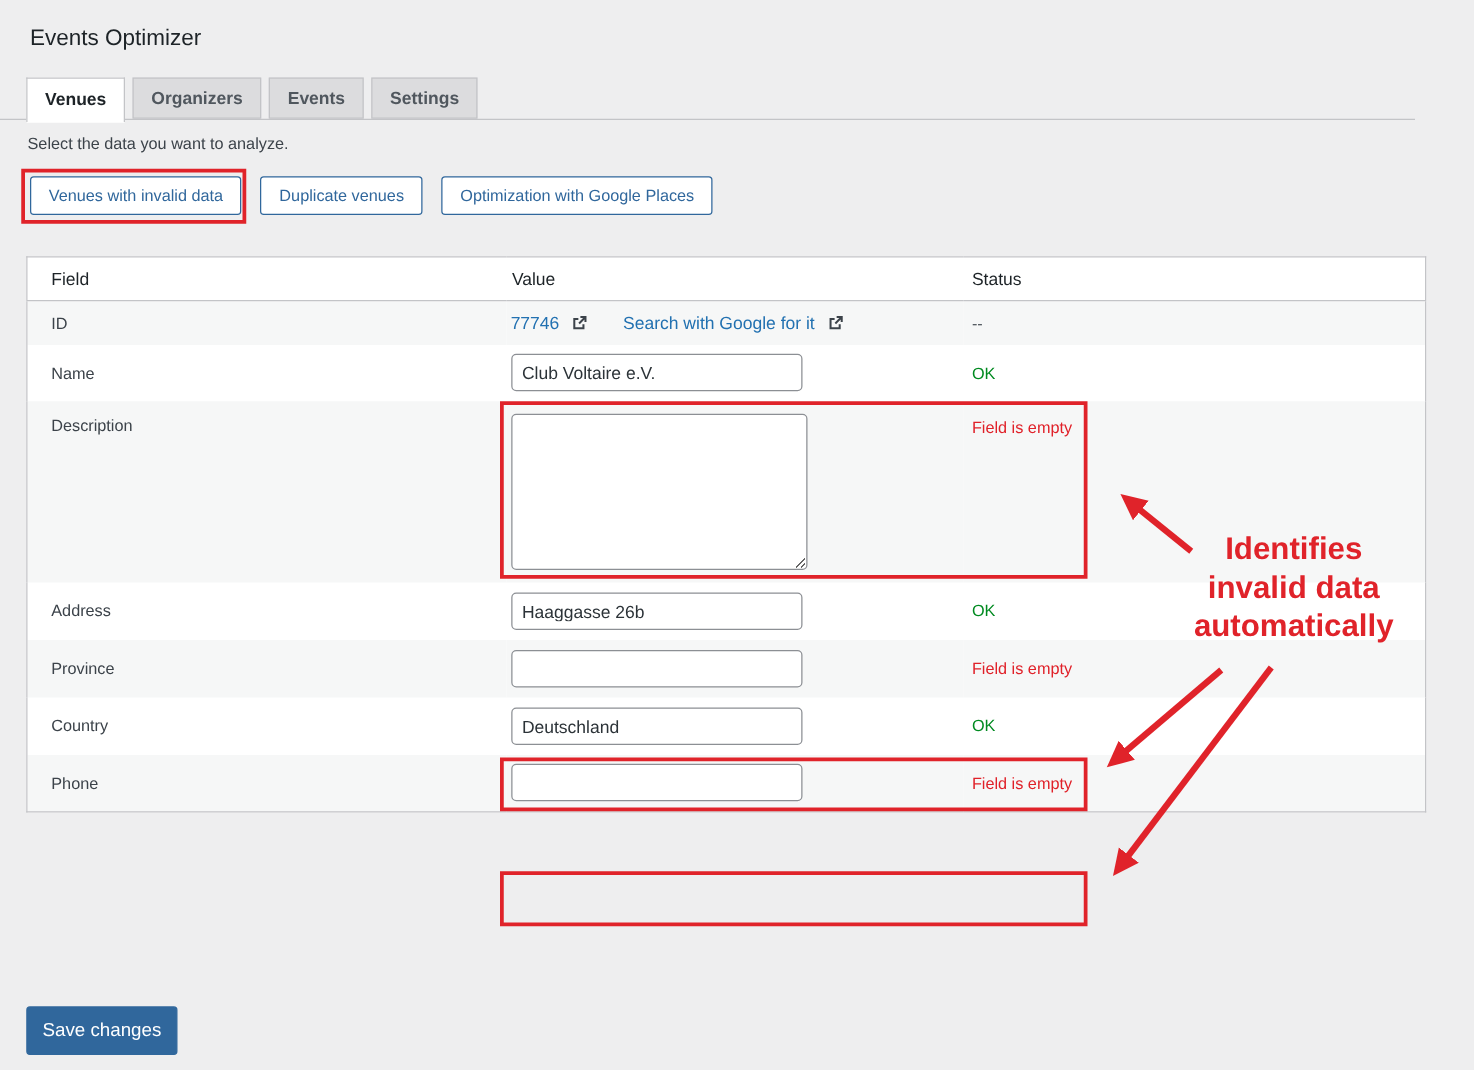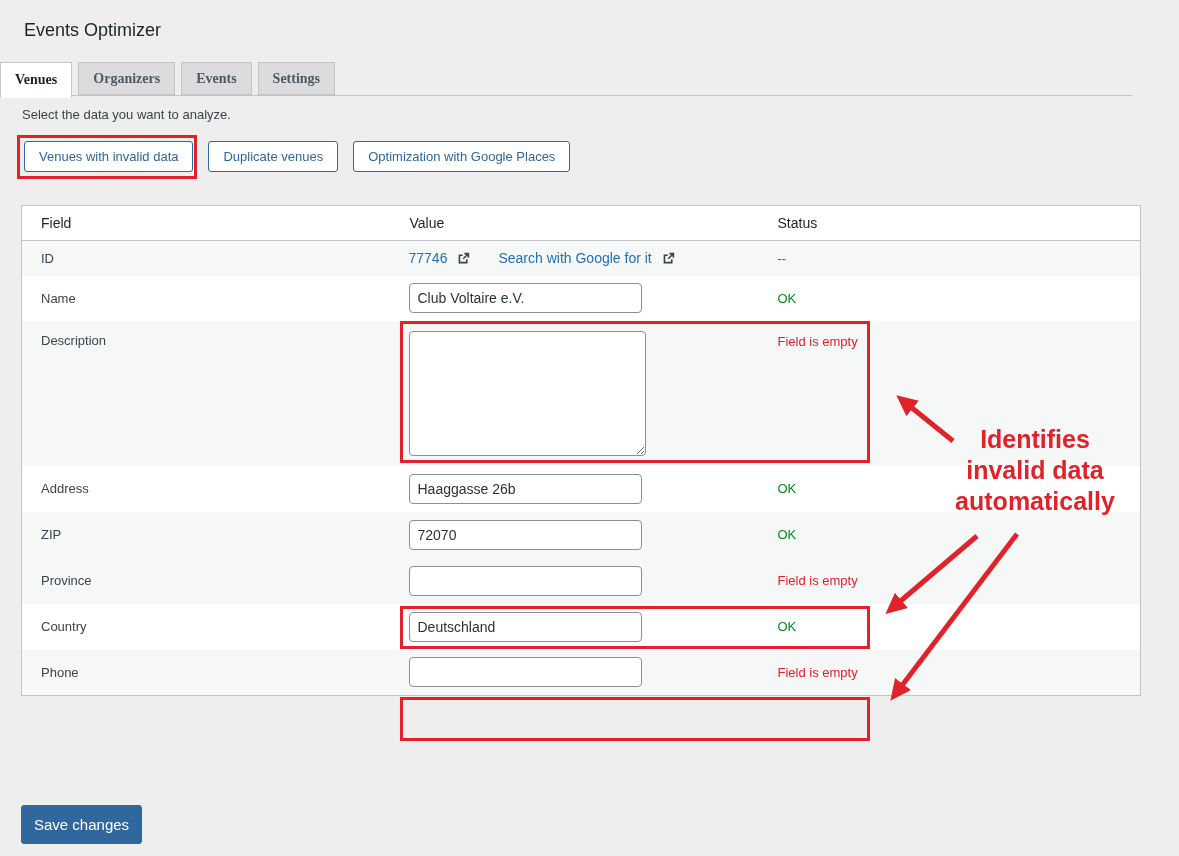--- a/index.html
+++ b/index.html
@@ -15,21 +15,22 @@
   
   .page-title {
     position:absolute; left:24px; top:20px;
     font-size:18px; font-weight:400; color:#1d2327;
   }
 
   
   .tabs {
     position:absolute; left:0; top:62px; width:1132px; height:34px;
     border-bottom:1px solid #c3c4c7;
-    display:flex; align-items:flex-start; gap:6px;font-family:Liberation Serif, serif;
+    padding-left:21px;
+    display:flex; align-items:flex-start; gap:6px;
   }
   .tab {
     height:33px; line-height:31px; padding:0 14px;
     border:1px solid #c3c4c7; background:#dcdcde;
     font-size:14px; font-weight:700; color:#50575e;
     cursor:pointer; white-space:nowrap;
   }
   .tab.active {
     height:36px; line-height:33px;
     background:#ffffff; color:#1d2327;
@@ -195,25 +196,20 @@
       <td class="cell-value"><textarea class="txt-area" style=""></textarea></td>
       <td class="cell-status status-err">Field is empty</td>
     </tr>
 
     <tr class="row-std">
       <td class="cell-field">Address</td>
       <td class="cell-value"><input class="txt-input" type="text" value="Haaggasse 26b" style=""></td>
       <td class="cell-status status-ok">OK</td>
     </tr>
 
-    <tr class="row-std striped">
-      <td class="cell-field">ZIP</td>
-      <td class="cell-value"><input class="txt-input" type="text" value="72070" style=""></td>
-      <td class="cell-status status-ok">OK</td>
-    </tr>
 
 
     <tr class="row-std striped">
       <td class="cell-field">Province</td>
       <td class="cell-value"><input class="txt-input" type="text" style=""></td>
       <td class="cell-status status-err">Field is empty</td>
     </tr>
 
     <tr class="row-std">
       <td class="cell-field">Country</td>

